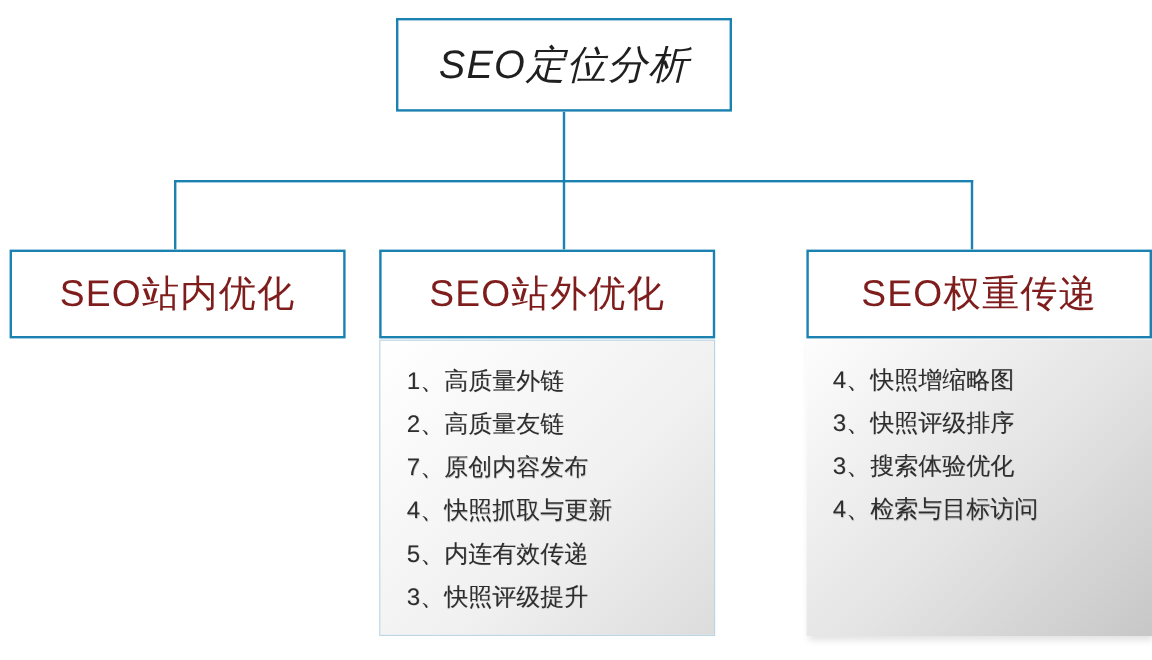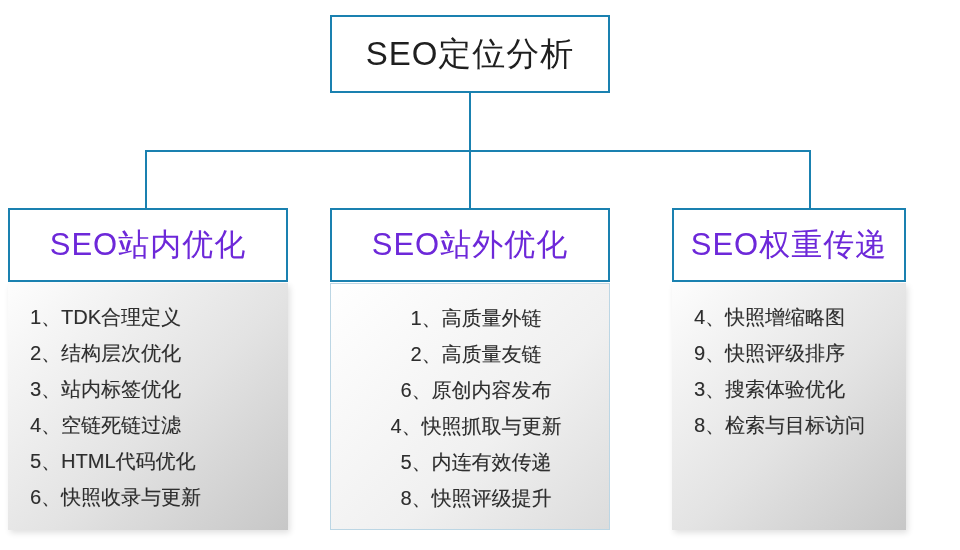--- a/index.html
+++ b/index.html
@@ -26,20 +26,21 @@
     left: 330px;
     top: 15px;
     width: 280px;
     height: 78px;
     background: #ffffff;
     border: 2px solid #1a81b0;
     box-sizing: border-box;
     display: flex;
     align-items: center;
     justify-content: center;
+    font-style: italic;
   }
   .root-node .node-title {
     font-size: 33px;
     color: #1f1f1f;
     letter-spacing: 1px;
     white-space: nowrap;
   }
   
   .column-header {
     position: absolute;
@@ -48,95 +49,86 @@
     background: #ffffff;
     border: 2px solid #1a81b0;
     box-sizing: border-box;
     display: flex;
     align-items: center;
     justify-content: center;
     z-index: 2;
   }
   .column-header .header-title {
     font-size: 31px;
-    color: #6d28d9;
+    color: #7f1d1d;
     letter-spacing: 1px;
     white-space: nowrap;
   }
   .column-list {
     position: absolute;
     top: 283px;
     height: 247px;
     box-sizing: border-box;
     padding: 16px 10px 0 22px;
     z-index: 1;
   }
   .column-list.gray {
     background: linear-gradient(135deg, #fdfdfd 0%, #e3e3e3 55%, #c7c7c7 100%);
     box-shadow: 2px 3px 6px rgba(0,0,0,0.12);
   }
   .column-list.light {
     background: linear-gradient(135deg, #ffffff 0%, #f0f0f0 60%, #dcdcdc 100%);
     border: 1px solid #bcd6e4;
-    text-align: center;
   }
   .list-item {
     font-size: 20px;
     line-height: 36px;
     color: #2e2e2e;
     white-space: nowrap;
     text-shadow: 0.4px 0.4px 0.6px rgba(0,0,0,0.25);
   }
   
   .col-1 { left: 8px;   width: 280px; }
-  .col-2 { left: 330px; width: 280px; }
-  .col-3 { left: 672px; width: 234px; }
+  .col-2 { left: 316px; width: 280px; }
+  .col-3 { left: 672px; width: 288px; }
 </style>
 </head>
 <body>
 
 <div class="canvas">
 
   <div class="line" style="left:469px; top:93px;  width:2px;  height:59px;"></div>
   <div class="line" style="left:145px; top:150px; width:666px; height:2px;"></div>
   <div class="line" style="left:145px; top:150px; width:2px;  height:58px;"></div>
   <div class="line" style="left:469px; top:150px; width:2px;  height:58px;"></div>
   <div class="line" style="left:809px; top:150px; width:2px;  height:58px;"></div>
 
   <div class="root-node">
     <span class="node-title">SEO定位分析</span>
   </div>
 
   <div class="column-header col-1">
     <span class="header-title">SEO站内优化</span>
   </div>
-  <div class="column-list gray col-1">
-    <div class="list-item">1、TDK合理定义</div>
-    <div class="list-item">2、结构层次优化</div>
-    <div class="list-item">3、站内标签优化</div>
-    <div class="list-item">4、空链死链过滤</div>
-    <div class="list-item">5、HTML代码优化</div>
-    <div class="list-item">6、快照收录与更新</div>
-  </div>
 
   <div class="column-header col-2">
     <span class="header-title">SEO站外优化</span>
   </div>
   <div class="column-list light col-2">
     <div class="list-item">1、高质量外链</div>
     <div class="list-item">2、高质量友链</div>
-    <div class="list-item">6、原创内容发布</div>
+    <div class="list-item">7、原创内容发布</div>
     <div class="list-item">4、快照抓取与更新</div>
     <div class="list-item">5、内连有效传递</div>
-    <div class="list-item">8、快照评级提升</div>
+    <div class="list-item">3、快照评级提升</div>
   </div>
 
   <div class="column-header col-3">
     <span class="header-title">SEO权重传递</span>
   </div>
   <div class="column-list gray col-3">
     <div class="list-item">4、快照增缩略图</div>
-    <div class="list-item">9、快照评级排序</div>
+    <div class="list-item">3、快照评级排序</div>
     <div class="list-item">3、搜索体验优化</div>
-    <div class="list-item">8、检索与目标访问</div>
+    <div class="list-item">4、检索与目标访问</div>
   </div>
 
 </div>
 
 </body></html>

